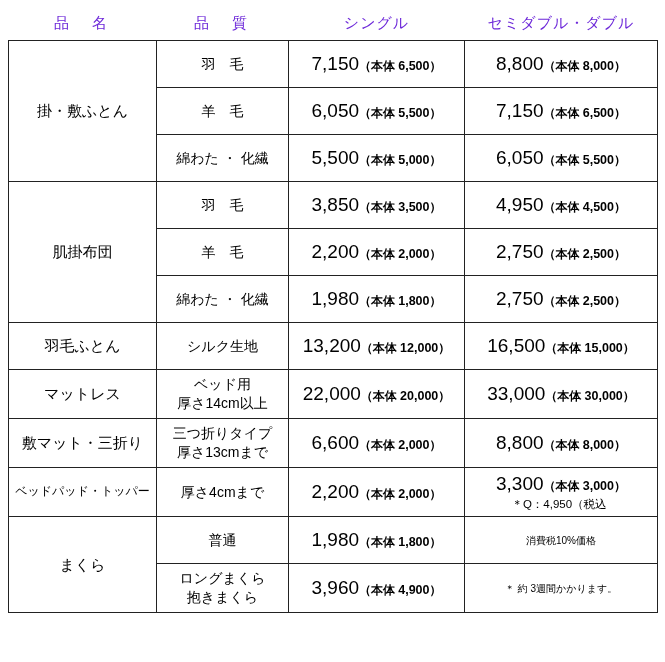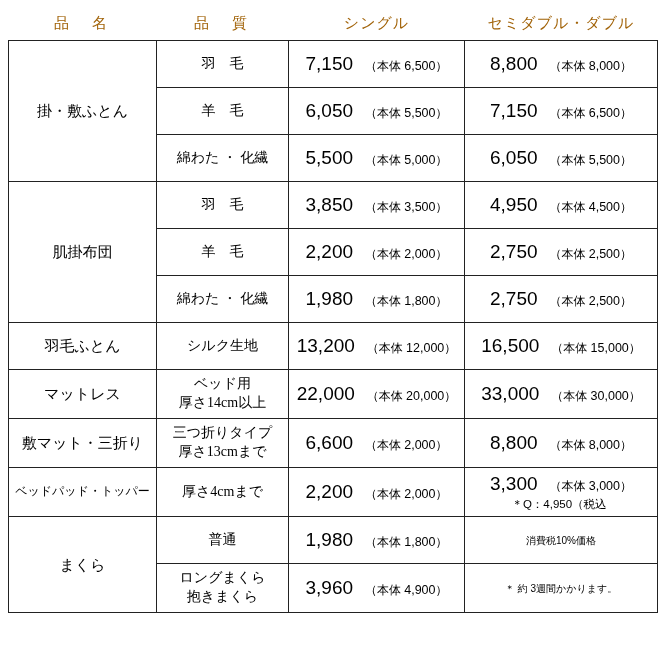--- a/index.html
+++ b/index.html
@@ -37,54 +37,52 @@
     vertical-align: middle;
     text-align: center;
   }
   
   .hdr td {
     border: none;
     height: 34px;
     font-size: 15px;
     letter-spacing: 4px;
     font-weight: normal;
-    color: #a16207;
+    color: #6d28d9;
   }
   .hdr td.h-single, .hdr td.h-double {
     letter-spacing: 1px;
   }
 
   .cell {
     padding: 4px 6px;
     line-height: 1.25;
   }
   .item-cell {
     font-size: 15px;
     line-height: 1.3;
     margin-top: 48px;
   }
   .qual-cell {
     font-size: 14px;
     line-height: 1.35;
-    font-family: Liberation Serif, serif;
   }
 
   .price-cell {
     font-size: 12px;
     white-space: nowrap;
   }
   .price-main {
     font-size: 19px;
     font-weight: normal;
     letter-spacing: 0px;
   }
   .price-sub {
     font-size: 11.5px;
-    font-weight: normal;
-    padding-left: 12px;
+    font-weight: bold;
   }
   .price-sub .tag { font-size: 12px; }
   .price-sub .num { font-size: 12.5px; }
 
   .note-line {
     font-size: 11.5px;
     margin-top: 1px;
     white-space: nowrap;
   }
 

